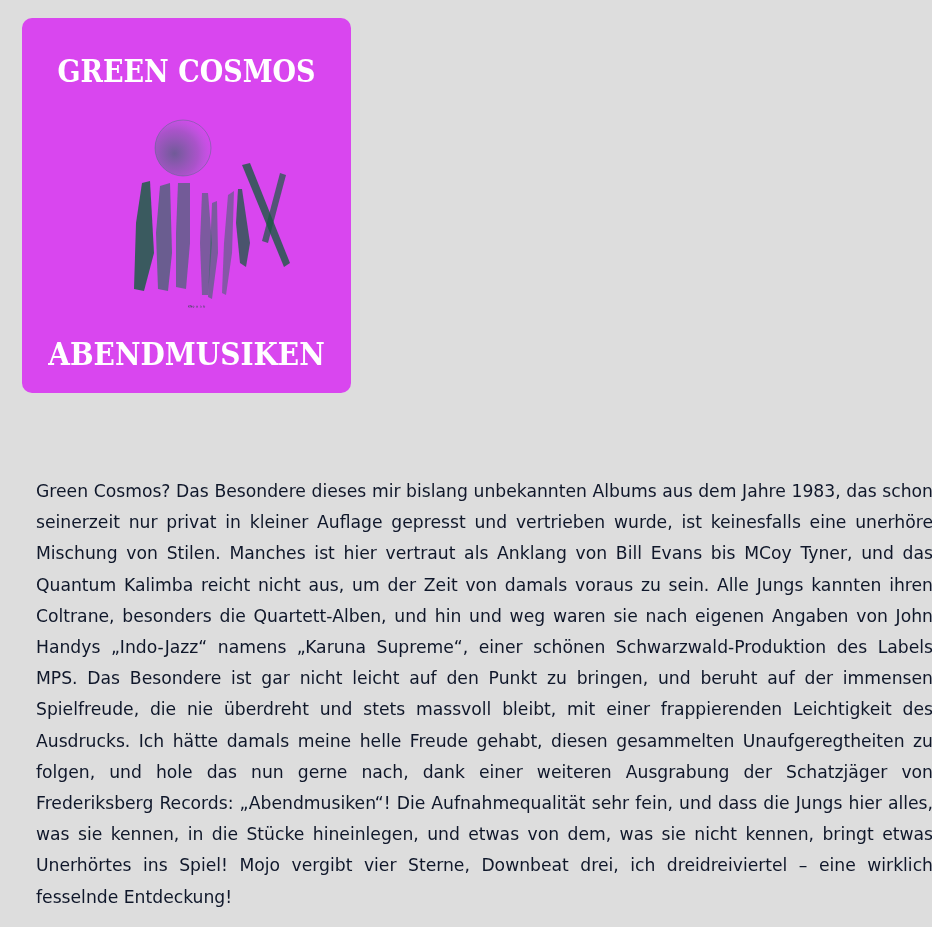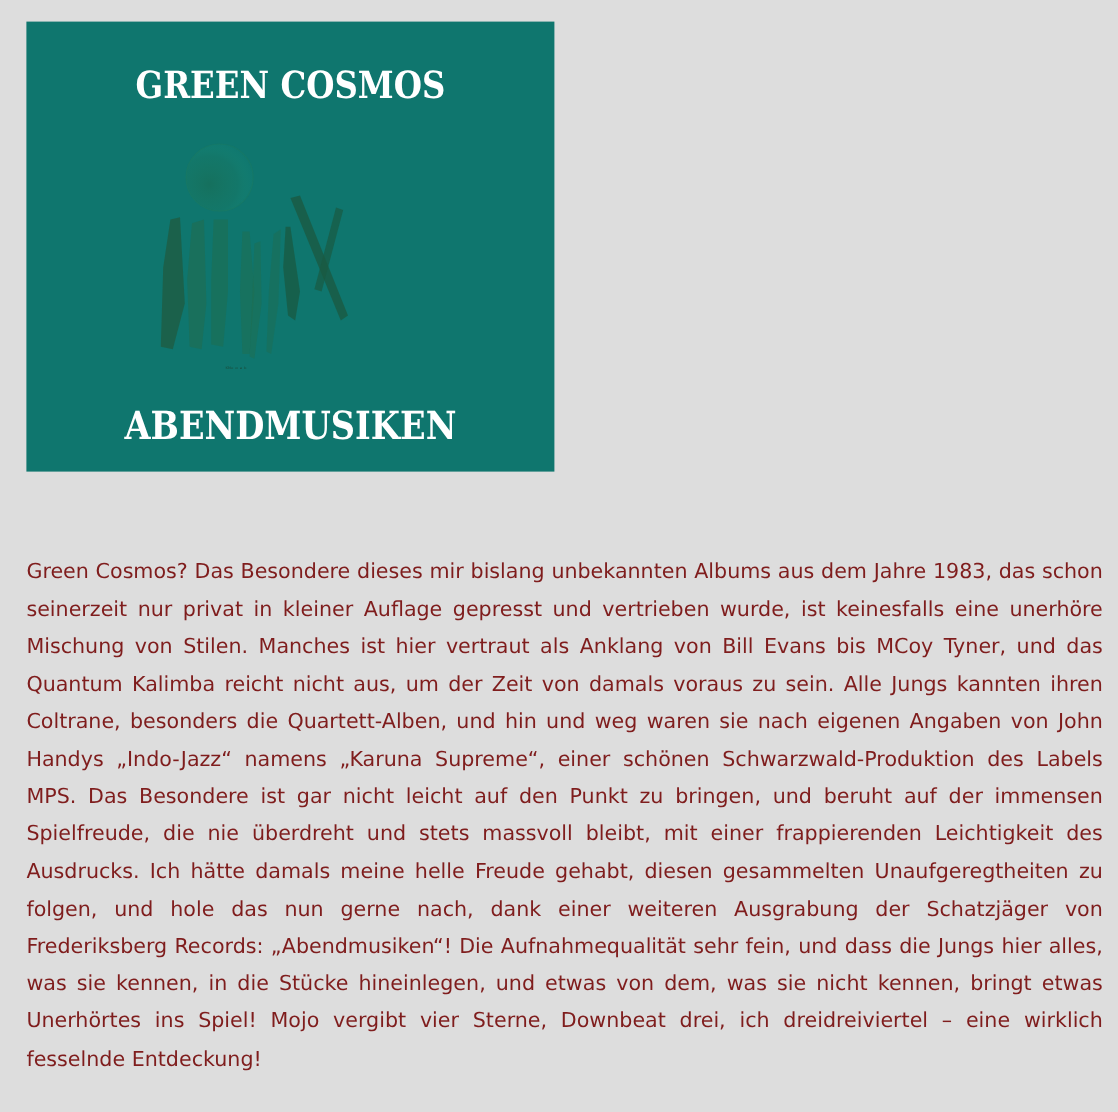--- a/index.html
+++ b/index.html
@@ -12,24 +12,25 @@
     }
     .page {
       position: relative;
       width: 932px;
       height: 927px;
     }
     .cover {
       position: absolute;
       left: 22px;
       top: 18px;
-      width: 440px;
+      width: 329px;
       height: 375px;
-      background: #0f766e;
+      background: #d946ef;
       overflow: hidden;
+      border-radius: 10px;
     }
     .cover-title {
       position: absolute;
       left: 0;
       width: 100%;
       text-align: center;
       color: #ffffff;
       font-family: "DejaVu Serif", serif;
       font-weight: bold;
       letter-spacing: 0px;
@@ -52,23 +53,23 @@
       height: 210px;
     }
     .article {
       position: absolute;
       left: 22px;
       top: 462px;
       width: 897px;
       font-family: "DejaVu Sans", sans-serif;
       font-size: 17.2px;
       line-height: 31.2px;
-      color: #7f1d1d;
+      color: #0f172a;
       text-align: justify;
-      margin: 0;
+      margin: 14px;
     }
   </style>
 </head>
 <body>
 
 <div class="page">
 
   <div class="cover">
     <div class="cover-title top">GREEN COSMOS</div>
 

